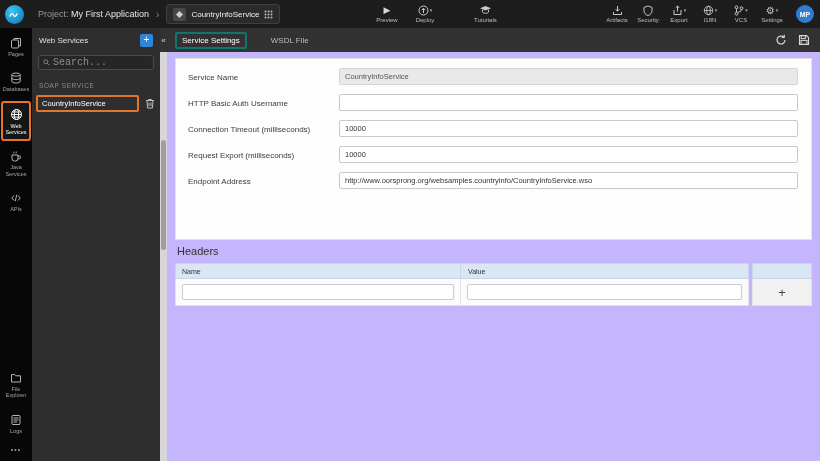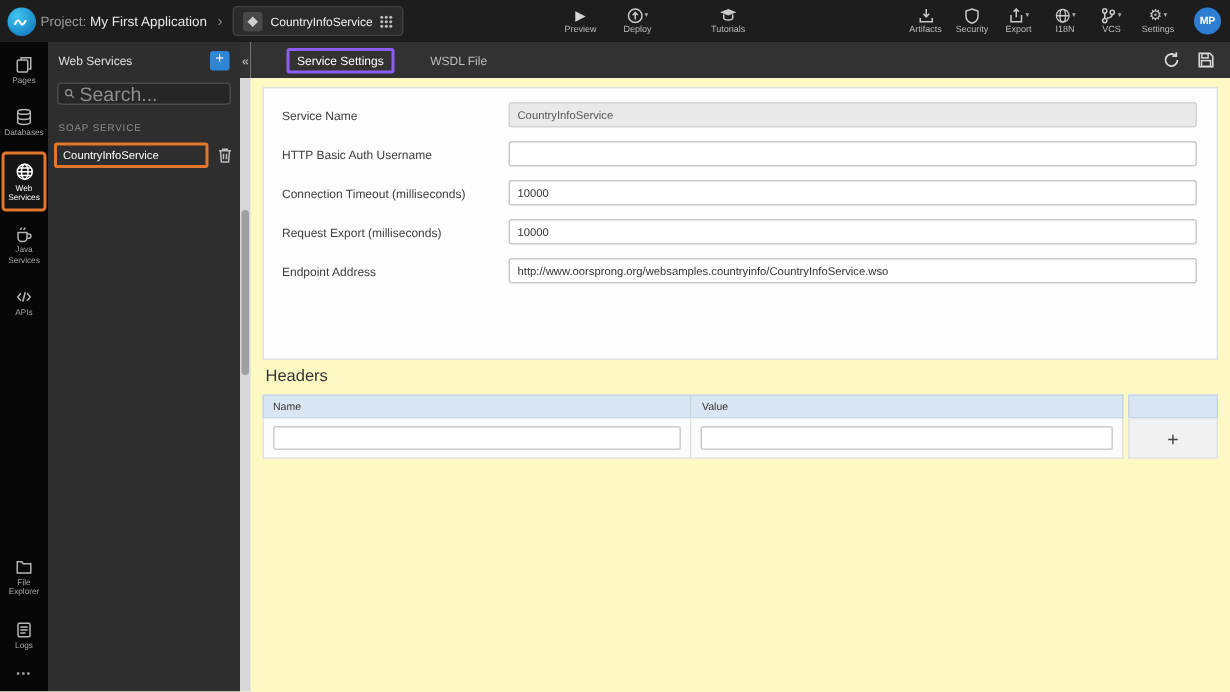--- a/index.html
+++ b/index.html
@@ -3,21 +3,21 @@
 <meta charset="utf-8">
 <style>
   *{box-sizing:border-box;margin:0;padding:0}
   html,body{width:820px;height:461px;overflow:hidden}
   body{position:relative;font-family:"Liberation Sans",sans-serif;background:#eceef0}
   svg{display:block}
 
   
   .topbar{position:absolute;left:0;top:0;width:820px;height:28px;background:#1d1d1d;display:flex;align-items:center;z-index:6}
   .logo{width:19px;height:19px;border-radius:50%;margin-left:5px;background:radial-gradient(circle at 35% 30%,#3ec6f2,#0b6fb6);flex:0 0 auto;display:flex;align-items:center;justify-content:center}
-  .crumb{margin-left:3px;font-size:9px;color:#e6e6e6;white-space:nowrap}
+  .crumb{margin-left:14px;font-size:9px;color:#e6e6e6;white-space:nowrap}
   .crumb .muted{color:#9a9a9a}
   .crumb-sep{color:#8a8a8a;font-size:10px;margin:0 7px}
   .appsel{height:20px;background:#2b2b2b;border:1px solid #3f3f3f;border-radius:3px;display:flex;align-items:center;padding:0 6px;gap:5px;cursor:pointer}
   .appsel-icon{width:13px;height:13px;background:#484848;border-radius:2px;display:flex;align-items:center;justify-content:center}
   .appsel-icon i{width:5px;height:5px;background:#cfcfcf;transform:rotate(45deg);display:block}
   .appsel-name{color:#f0f0f0;font-size:8px}
   .topcenter{position:absolute;left:376px;top:0;height:28px;display:flex;align-items:center;gap:16px}
   .topright{position:absolute;right:6px;top:0;height:28px;display:flex;align-items:center;gap:9px}
   .topaction{display:flex;flex-direction:column;align-items:center;gap:1px;color:#c9c9c9;cursor:pointer;min-width:22px}
   .topaction .lbl{font-size:6px;color:#bdbdbd;white-space:nowrap}
@@ -34,41 +34,41 @@
   .rail-item.active{border-color:#e2762d;background:#161616;color:#fff}
   .rail-spacer{flex:1}
   .rail-dots{color:#9a9a9a;font-size:7px;letter-spacing:1px;padding:6px 0 8px;cursor:pointer}
 
   
   .panel{position:absolute;left:32px;top:28px;width:128px;height:433px;background:#2e2e2e;z-index:5}
   .panel-head{height:24px;display:flex;align-items:center;justify-content:space-between;padding:0 7px}
   .panel-title{color:#e0e0e0;font-size:8px}
   .addbtn{width:13px;height:13px;background:#2f86d6;border-radius:2px;color:#fff;font-size:10px;line-height:12px;text-align:center;cursor:pointer}
   .search{margin:3px 6px 0;height:15px;background:#262626;border:1px solid #4a4a4a;border-radius:3px;display:flex;align-items:center;padding:0 4px;gap:3px}
-  .search input{background:transparent;border:none;outline:none;color:#cfcfcf;font-size:13px;width:96px;font-family:Liberation Sans, sans-serif}
+  .search input{background:transparent;border:none;outline:none;color:#cfcfcf;font-size:10px;width:96px;font-family:Liberation Mono, monospace}
   .search input::placeholder{color:#8f8f8f}
   .section-label{color:#8b8b8b;font-size:6.5px;letter-spacing:.6px;margin:12px 7px 6px}
   .svc-row{display:flex;align-items:center;margin:0 4px;gap:5px}
   .svc-box{border:2px solid #e2762d;border-radius:2px;padding:2px 4px;color:#fff;font-size:7.5px;flex:1;cursor:pointer;white-space:nowrap}
   .trash-btn{cursor:pointer;padding:1px}
 
   
   .resizer{position:absolute;left:160px;top:28px;width:7px;height:433px;background:#d7d7d7;z-index:5}
   .resizer-top{height:24px;background:#323232;color:#d8d8d8;font-size:8px;display:flex;align-items:center;justify-content:center;cursor:pointer}
   .resizer-thumb{position:absolute;left:1px;top:112px;width:5px;height:110px;background:#9f9f9f;border-radius:3px;cursor:grab}
 
   
   .tabbar{position:absolute;left:167px;top:28px;width:653px;height:24px;background:#323232;display:flex;align-items:center;z-index:4}
-  .tab-active{margin-left:24px;border:2px solid #8b5cf6;border-radius:2px;padding:2px 5px;color:#fff;font-size:8px;cursor:pointer;white-space:nowrap}
+  .tab-active{margin-left:8px;border:2px solid #0f766e;border-radius:2px;padding:2px 5px;color:#fff;font-size:8px;cursor:pointer;white-space:nowrap}
   .tab{margin-left:24px;color:#bdbdbd;font-size:8px;cursor:pointer;white-space:nowrap}
   .tab-icons{margin-left:auto;display:flex;gap:11px;margin-right:10px;align-items:center}
   .iconbtn{cursor:pointer}
 
   
-  .content{position:absolute;left:167px;top:52px;width:653px;height:409px;background:#fef9c3;z-index:3}
+  .content{position:absolute;left:167px;top:52px;width:653px;height:409px;background:#c4b5fd;z-index:3}
   .card{position:absolute;left:8px;top:6px;width:637px;height:182px;background:#fdfdfd;border:1px solid #e2e2e2;padding-top:5px}
   .frow{position:relative;height:26px}
   .frow label{position:absolute;left:12px;top:9px;font-size:8px;color:#3d3d3d;white-space:nowrap}
   .frow input{position:absolute;left:163px;top:4px;width:459px;height:17px;border:1px solid #c9c9c9;border-radius:2px;font-size:7.5px;padding:0 5px;color:#333;background:#fff;font-family:inherit;outline:none}
   .frow input:disabled{background:#e9e9e9;color:#555;border-color:#d4d4d4}
 
   .headers-title{position:absolute;left:10px;top:193px;font-size:11px;color:#333}
   .htable{position:absolute;left:8px;top:211px;width:637px}
   .hhead{display:flex;height:16px}
   .hcell{background:#d9e6f4;border:1px solid #c4d6e8;font-size:7px;color:#333;display:flex;align-items:center;padding-left:6px}

